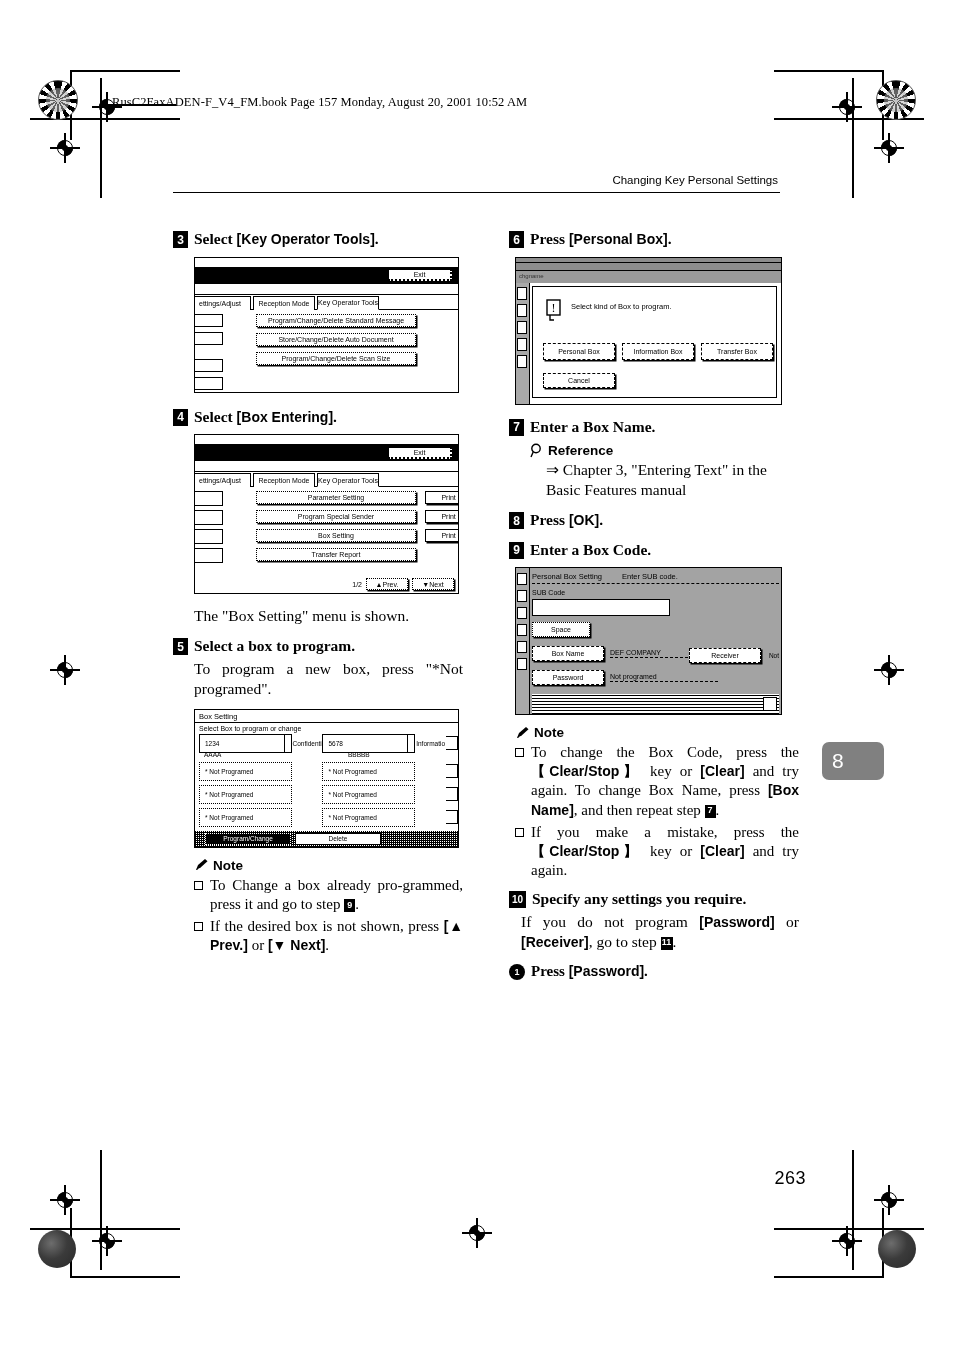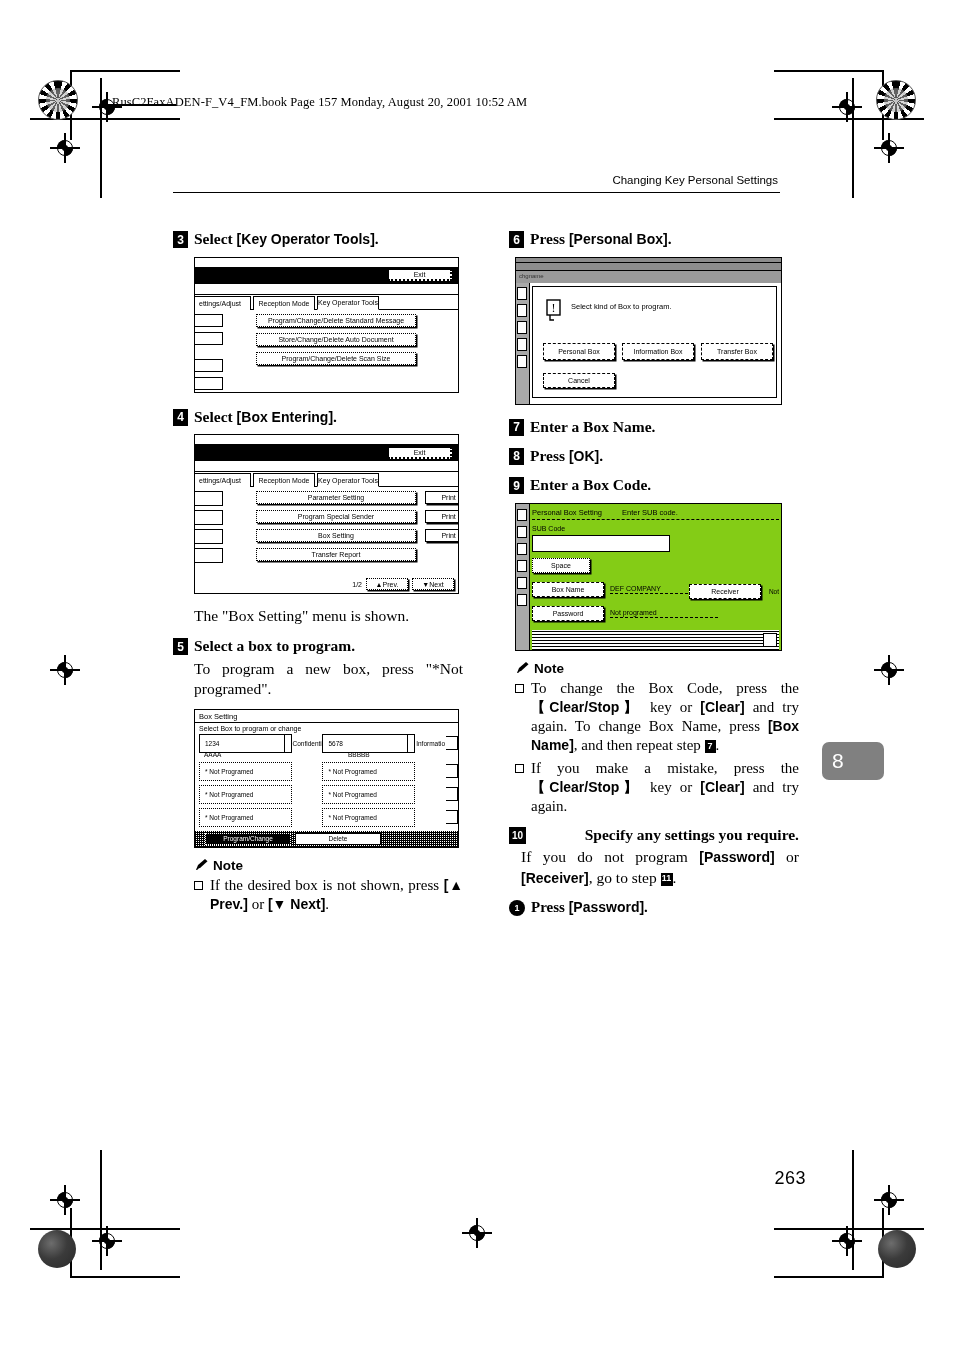--- a/index.html
+++ b/index.html
@@ -134,21 +134,21 @@
   .dlg-sideL{position:absolute;left:0;top:25px;bottom:0;width:14px;background:#a9a9a9;
              border-right:1px solid #000;}
   .dlg-sideL .sq{width:10px;height:13px;margin:4px 0 0 1px;border:1px solid #000;background:#fff;}
   .dlg{position:absolute;left:16px;right:4px;top:28px;bottom:6px;border:1.4px solid #000;background:#fff;}
   .dlg .ico{position:absolute;left:12px;top:12px;width:17px;height:22px;}
   .dlg .msg{position:absolute;left:38px;top:15px;font-size:7.5px;}
   .dlg .b{position:absolute;top:56px;width:72px;height:17px;}
   .dlg .cancel{position:absolute;left:10px;bottom:9px;width:72px;height:15px;}
 
   
-  .pb-wrap{position:relative;height:146px;background:#84cc16;}
+  .pb-wrap{position:relative;height:146px;background:#a3a3a3;}
   .pb-side{position:absolute;left:0;top:0;bottom:0;width:14px;background:#a9a9a9;border-right:1px solid #000;}
   .pb-side .sq{width:10px;height:12px;margin:5px 0 0 1px;border:1px solid #000;background:#fff;}
   .pb-main{position:absolute;left:16px;right:2px;top:4px;bottom:0;}
   .pb-hdr{font-size:7.5px;border-bottom:1px dashed #000;padding-bottom:2px;display:flex;}
   .pb-hdr .t1{width:90px;}
   .pb-lbl{font-size:7px;margin-top:5px;}
   .pb-field{margin-top:3px;width:138px;height:17px;border:1.4px solid #000;background:#fff;
             font-size:8px;display:flex;align-items:center;padding-left:5px;}
   .pb-space{margin-top:6px;width:58px;height:15px;}
   .pb-row{display:flex;align-items:center;margin-top:9px;}
@@ -427,20 +427,24 @@
       <span class="pen">
         <svg width="15" height="14" viewBox="0 0 15 14">
             <path d="M2 12 L4 7 L11 1 L13.5 3.2 L6.6 9.6 Z" fill="#000"></path>
             <path d="M2 12 L4.2 11.2 L3.2 10.2 Z" fill="#000"></path>
           </svg>
       </span>
       <span>Note</span>
     </div>
     <div class="noteitem">
       <span class="bullet"></span>
+      <span class="txt"><span>To Change a box already pro-grammed, press it and go to step </span><span class="stepnum" style="display:inline-flex;width:11px;height:13px;font-size:9px;vertical-align:middle;margin:0;">9</span><span>.</span></span>
+    </div>
+    <div class="noteitem">
+      <span class="bullet"></span>
       <span class="txt"><span>If the desired box is not shown, press </span><b class="k">[▲ Prev.]</b><span> or </span><b class="k">[▼ Next]</b><span>.</span></span>
     </div>
   </div>
 </div>
 
 <div class="col colR">
 
   <div class="step">
     <div class="stepnum">6</div>
     <div class="steptext"><span>Press </span><span class="sq">[Personal Box]</span><span>.</span></div>
@@ -475,20 +479,32 @@
         <div class="btn dash shadow cancel">Cancel</div>
       </div>
     </div>
   </div>
 
   <div class="step" style="margin-top:12px;">
     <div class="stepnum">7</div>
     <div class="steptext">Enter a Box Name.</div>
   </div>
 
+  <div class="refblk">
+    <div class="refhd">
+      <span class="mag">
+        <svg width="15" height="15" viewBox="0 0 15 15">
+            <circle cx="6" cy="5.5" r="4.2" fill="none" stroke="#000" stroke-width="1.4"></circle>
+            <path d="M3.2 9 L1 14" stroke="#000" stroke-width="1.4" fill="none"></path>
+          </svg>
+      </span>
+      <span>Reference</span>
+    </div>
+    <div class="refbody">⇒ Chapter 3, "Entering Text" in the Basic Features manual</div>
+  </div>
 
   <div class="step" style="margin-top:10px;">
     <div class="stepnum">8</div>
     <div class="steptext"><span>Press </span><span class="sq">[OK]</span><span>.</span></div>
   </div>
 
   <div class="step" style="margin-top:10px;">
     <div class="stepnum">9</div>
     <div class="steptext">Enter a Box Code.</div>
   </div>
@@ -541,21 +557,21 @@
     <div class="noteitem">
       <span class="bullet"></span>
       <span class="txt"><span>To change the Box Code, press the </span><b class="k">【Clear/Stop】</b><span> key or </span><b class="k">[Clear]</b><span> and try again. To change Box Name, press </span><b class="k">[Box Name]</b><span>, and then repeat step </span><span class="stepnum" style="display:inline-flex;width:11px;height:13px;font-size:9px;vertical-align:middle;margin:0;">7</span><span>.</span></span>
     </div>
     <div class="noteitem">
       <span class="bullet"></span>
       <span class="txt"><span>If you make a mistake, press the </span><b class="k">【Clear/Stop】</b><span> key or </span><b class="k">[Clear]</b><span> and try again.</span></span>
     </div>
   </div>
 
-  <div class="step" style="justify-content:space-between;">
+  <div class="step" style="">
     <div class="stepnum" style="width:17px;font-size:10px;">10</div>
     <div class="steptext">Specify any settings you require.</div>
   </div>
   <div class="body-p tight" style="margin-left:12px;"><span>If you do not program </span><b class="k">[Password]</b><span> or </span><b class="k">[Receiver]</b><span>, go to step </span><span class="stepnum" style="display:inline-flex;width:12px;height:13px;font-size:9px;vertical-align:middle;margin:0;">11</span><span>.</span></div>
 
 
   <div class="step" style="margin-top:10px;">
     <div class="stepnum round">
         <span style="font-size:9px;">1</span>
       </div>

